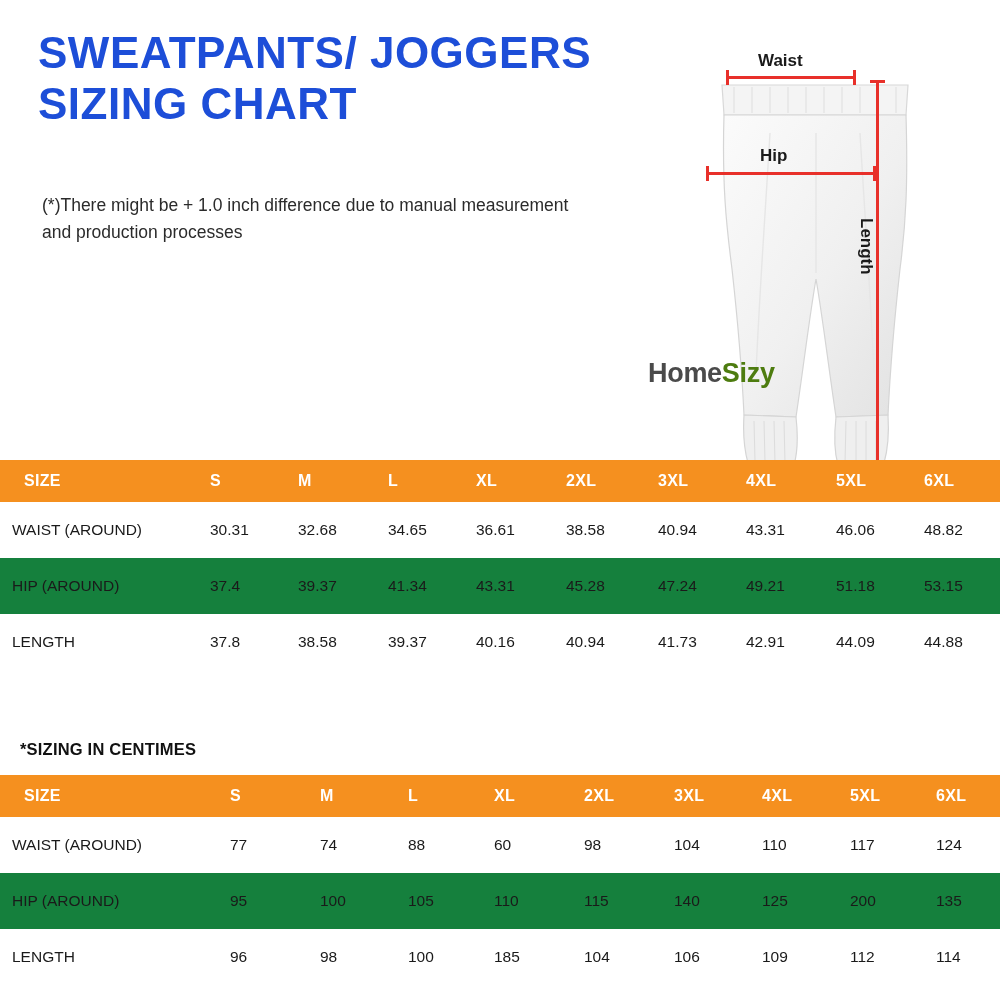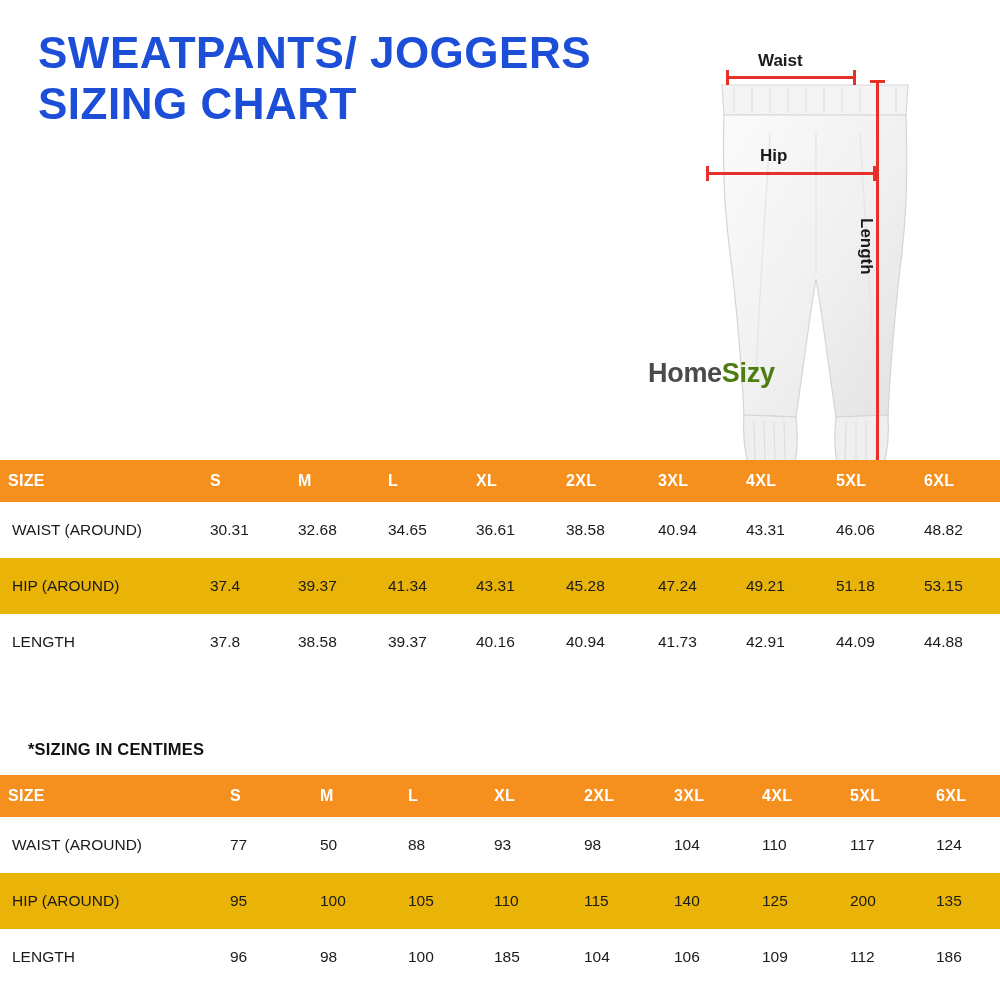--- a/index.html
+++ b/index.html
@@ -148,51 +148,52 @@
   thead th {
     background: #F5901F;
     color: #ffffff;
     font-size: 16px;
     font-weight: bold;
     height: 42px;
     text-align: left;
     padding: 0;
     letter-spacing: 0.3px;
   }
-  thead th.c0 { padding-left: 8px; width: 210px; }
+  thead th.c0 { padding-left: 24px; width: 210px; }
   tbody td {
     font-size: 15.5px;
     height: 56px;
     color: #1a1a1a;
     padding: 0;
     border: none;
     margin-top: 48px;
   }
   tbody td.c0 { padding-left: 12px; }
   tbody tr.alt td { background: #F4F4F4; }
   tbody tr td { background: #ffffff; }
-  tbody tr.alt td { background: #eab308; }
+  tbody tr.alt td { background: #15803d; }
 
   .cm-heading {
     position: absolute;
-    left: 28px;
+    left: 20px;
     top: 740px;
     font-size: 16.5px;
     font-weight: bold;
     color: #111111;
     letter-spacing: 0.2px;
   }
 </style>
 </head>
 <body>
 
 <div class="page">
 
   <div class="header">
     <div class="title">SWEATPANTS/ JOGGERS SIZING CHART</div>
+    <div class="note">(*)There might be + 1.0 inch difference due to manual measurement and production processes</div>
   </div>
 
   <div class="illus">
 
     <div class="pants-img">
       <svg class="pants-svg" width="230" height="420" viewBox="0 0 230 420" xmlns="http://www.w3.org/2000/svg" aria-hidden="true">
         <defs>
           <linearGradient id="fab" x1="0" y1="0" x2="1" y2="1">
             <stop offset="0%" stop-color="#fbfbfb"></stop>
             <stop offset="55%" stop-color="#f0f0f0"></stop>
@@ -350,23 +351,23 @@
           <th>3XL</th>
           <th>4XL</th>
           <th>5XL</th>
           <th>6XL</th>
         </tr>
       </thead>
       <tbody>
         <tr>
           <td class="c0">WAIST (AROUND)</td>
           <td>77</td>
-          <td>50</td>
+          <td>74</td>
           <td>88</td>
-          <td>93</td>
+          <td>60</td>
           <td>98</td>
           <td>104</td>
           <td>110</td>
           <td>117</td>
           <td>124</td>
         </tr>
         <tr class="alt">
           <td class="c0">HIP (AROUND)</td>
           <td>95</td>
           <td>100</td>
@@ -381,19 +382,19 @@
         <tr>
           <td class="c0">LENGTH</td>
           <td>96</td>
           <td>98</td>
           <td>100</td>
           <td>185</td>
           <td>104</td>
           <td>106</td>
           <td>109</td>
           <td>112</td>
-          <td>186</td>
+          <td>114</td>
         </tr>
       </tbody>
     </table>
   </div>
 
 </div>
 
 </body></html>

